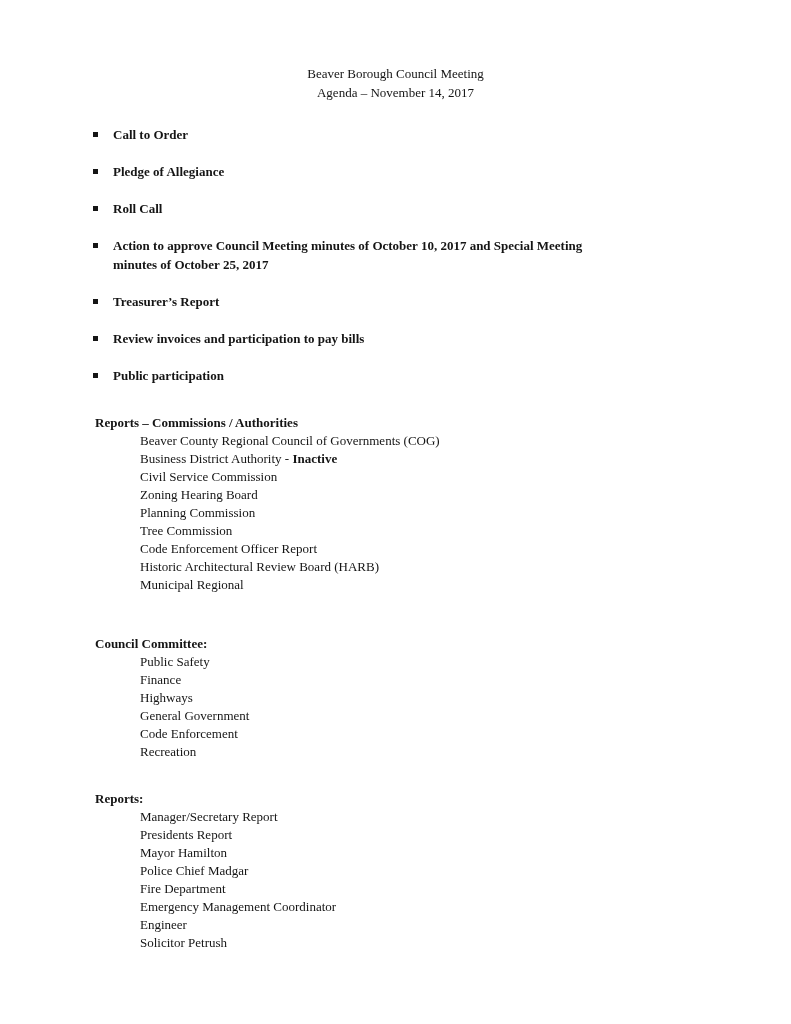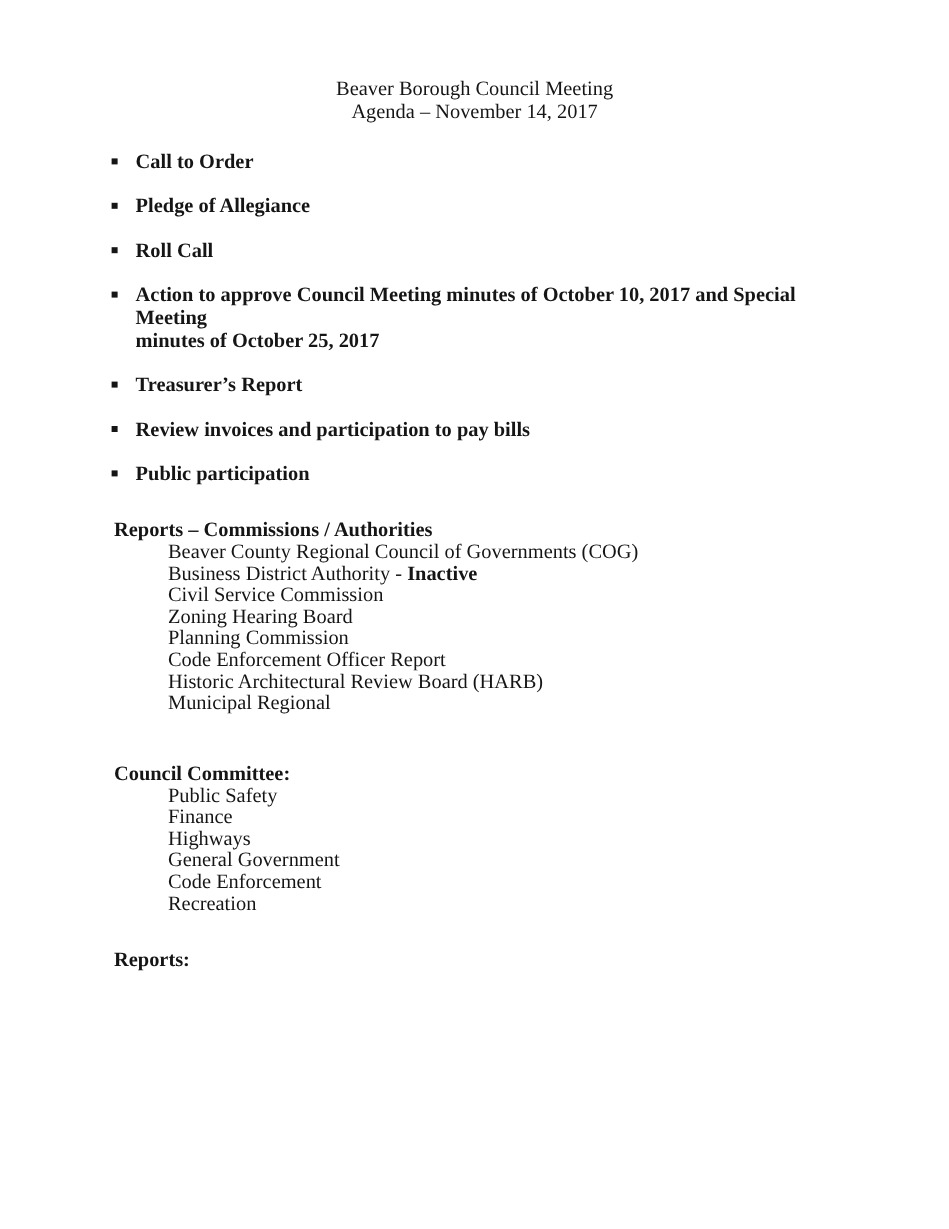--- a/index.html
+++ b/index.html
@@ -4,21 +4,21 @@
 <style>
   html, body { margin: 0; padding: 0; background: #ffffff; }
   .page {
     position: relative;
     width: 791px;
     height: 1024px;
     margin: 0 auto;
     background: #ffffff;
     font-family: "Liberation Serif", "DejaVu Serif", serif;
     color: #151515;
-    font-size: 17px;
+    font-size: 13px;
     line-height: 19px;
     box-sizing: border-box;
     overflow: hidden;
   }
   .title-block {
     padding-top: 64px;
     text-align: center;
   }
   .title-line { white-space: nowrap; }
   ul.agenda {
@@ -92,33 +92,44 @@
 
   <div class="sections">
       <div class="section section-1">
         <div class="section-heading">Reports – Commissions / Authorities</div>
         <div class="section-items">
           <div class="section-item">Beaver County Regional Council of Governments (COG)</div>
           <div class="section-item"><span>Business District Authority - </span><b>Inactive</b></div>
           <div class="section-item">Civil Service Commission</div>
           <div class="section-item">Zoning Hearing Board</div>
           <div class="section-item">Planning Commission</div>
+          <div class="section-item">Tree Commission</div>
           <div class="section-item">Code Enforcement Officer Report</div>
           <div class="section-item">Historic Architectural Review Board (HARB)</div>
           <div class="section-item">Municipal Regional</div>
         </div>
       </div>
       <div class="section section-2">
         <div class="section-heading">Council Committee:</div>
         <div class="section-items">
           <div class="section-item">Public Safety</div>
           <div class="section-item">Finance</div>
           <div class="section-item">Highways</div>
           <div class="section-item">General Government</div>
           <div class="section-item">Code Enforcement</div>
           <div class="section-item">Recreation</div>
         </div>
       </div>
       <div class="section section-3">
         <div class="section-heading">Reports:</div>
+        <div class="section-items">
+          <div class="section-item">Manager/Secretary Report</div>
+          <div class="section-item">Presidents Report</div>
+          <div class="section-item">Mayor Hamilton</div>
+          <div class="section-item">Police Chief Madgar</div>
+          <div class="section-item">Fire Department</div>
+          <div class="section-item">Emergency Management Coordinator</div>
+          <div class="section-item">Engineer</div>
+          <div class="section-item">Solicitor Petrush</div>
+        </div>
       </div>
     </div>
 </div>
 
 </body></html>

